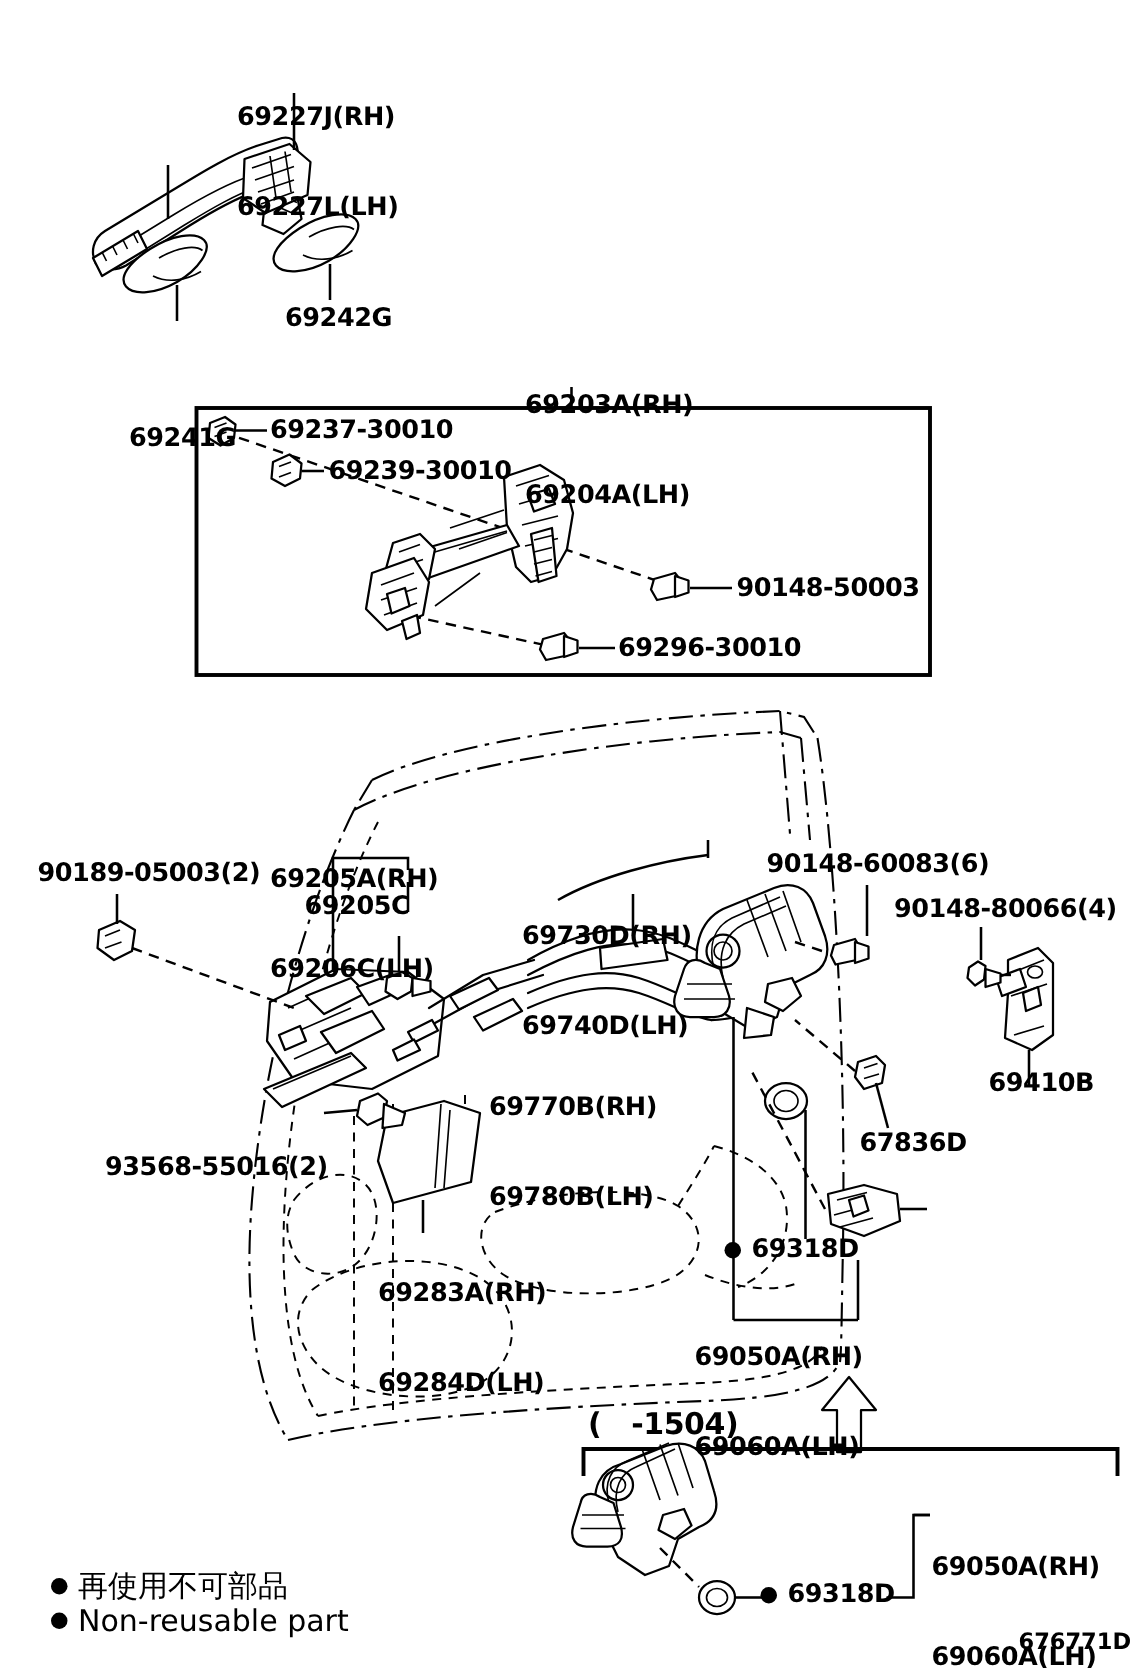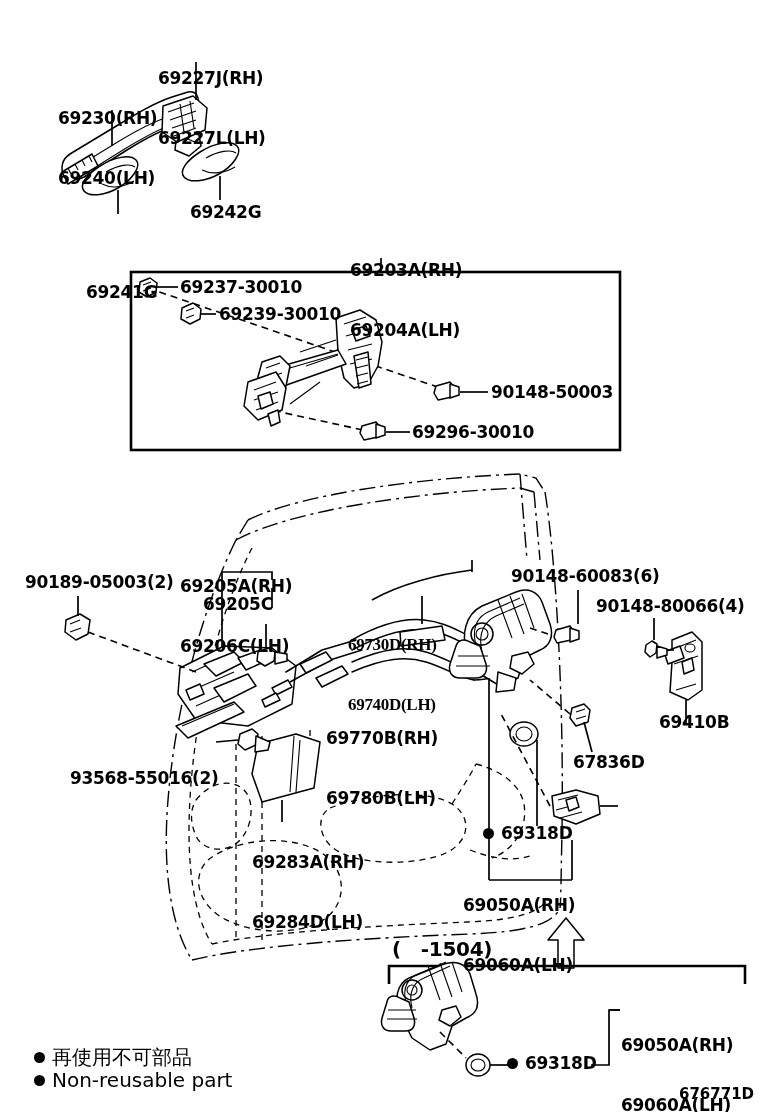--- a/index.html
+++ b/index.html
@@ -307,24 +307,20 @@
       <line class="lead" x1="609" y1="1010" x2="620" y2="1010"></line>
     </g>
 
   </svg>
 
   <div class="lbl two" style="left:158px;top:28px;">
     <div>69227J(RH)</div>
     <div>69227L(LH)</div>
   </div>
 
-  <div class="lbl two" style="left:58px;top:68px;">
-    <div>69230(RH)</div>
-    <div>69240(LH)</div>
-  </div>
 
   <div class="lbl" style="left:190px;top:202px;">69242G</div>
 
   <div class="lbl" style="left:86px;top:237px;margin-top:45px;">69241G</div>
 
   <div class="lbl two" style="left:350px;top:220px;">
     <div>69203A(RH)</div>
     <div>69204A(LH)</div>
   </div>
 
@@ -335,21 +331,21 @@
 
   <div class="lbl" style="left:25px;top:572px;">90189-05003(2)</div>
 
   <div class="lbl two" style="left:180px;top:536px;">
     <div>69205A(RH)</div>
     <div>69206C(LH)</div>
   </div>
 
   <div class="lbl" style="left:203px;top:594px;">69205C</div>
 
-  <div class="lbl two" style="left:348px;top:595px;font-family:Liberation Serif, serif;">
+  <div class="lbl two" style="left:348px;top:574px;">
     <div>69730D(RH)</div>
     <div>69740D(LH)</div>
   </div>
 
   <div class="lbl" style="left:511px;top:566px;">90148-60083(6)</div>
   <div class="lbl" style="left:596px;top:596px;">90148-80066(4)</div>
   <div class="lbl" style="left:659px;top:712px;">69410B</div>
 
   <div class="lbl two" style="left:326px;top:688px;">
     <div>69770B(RH)</div>

